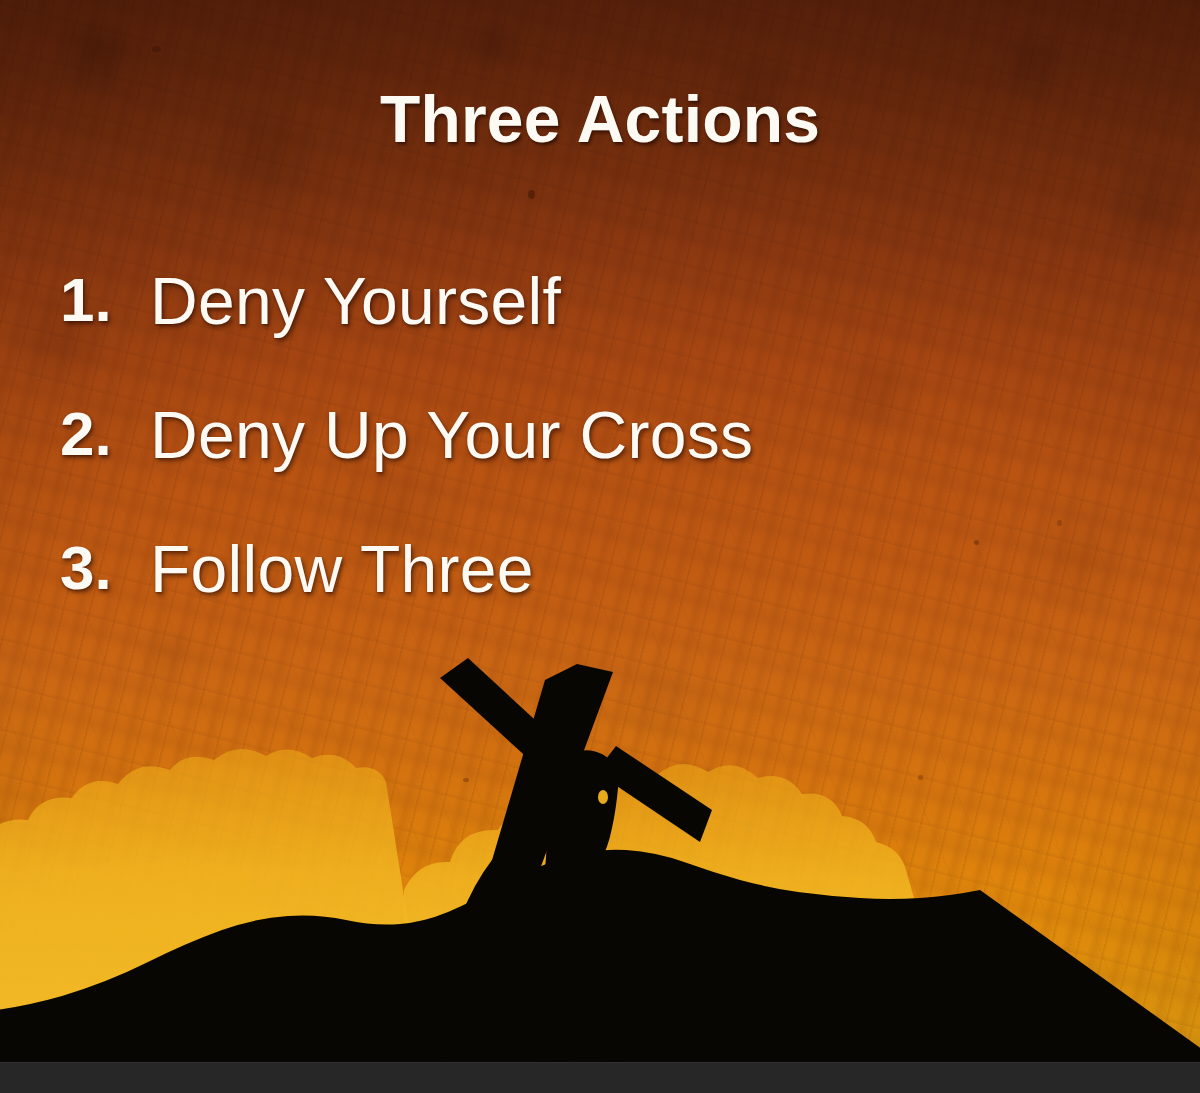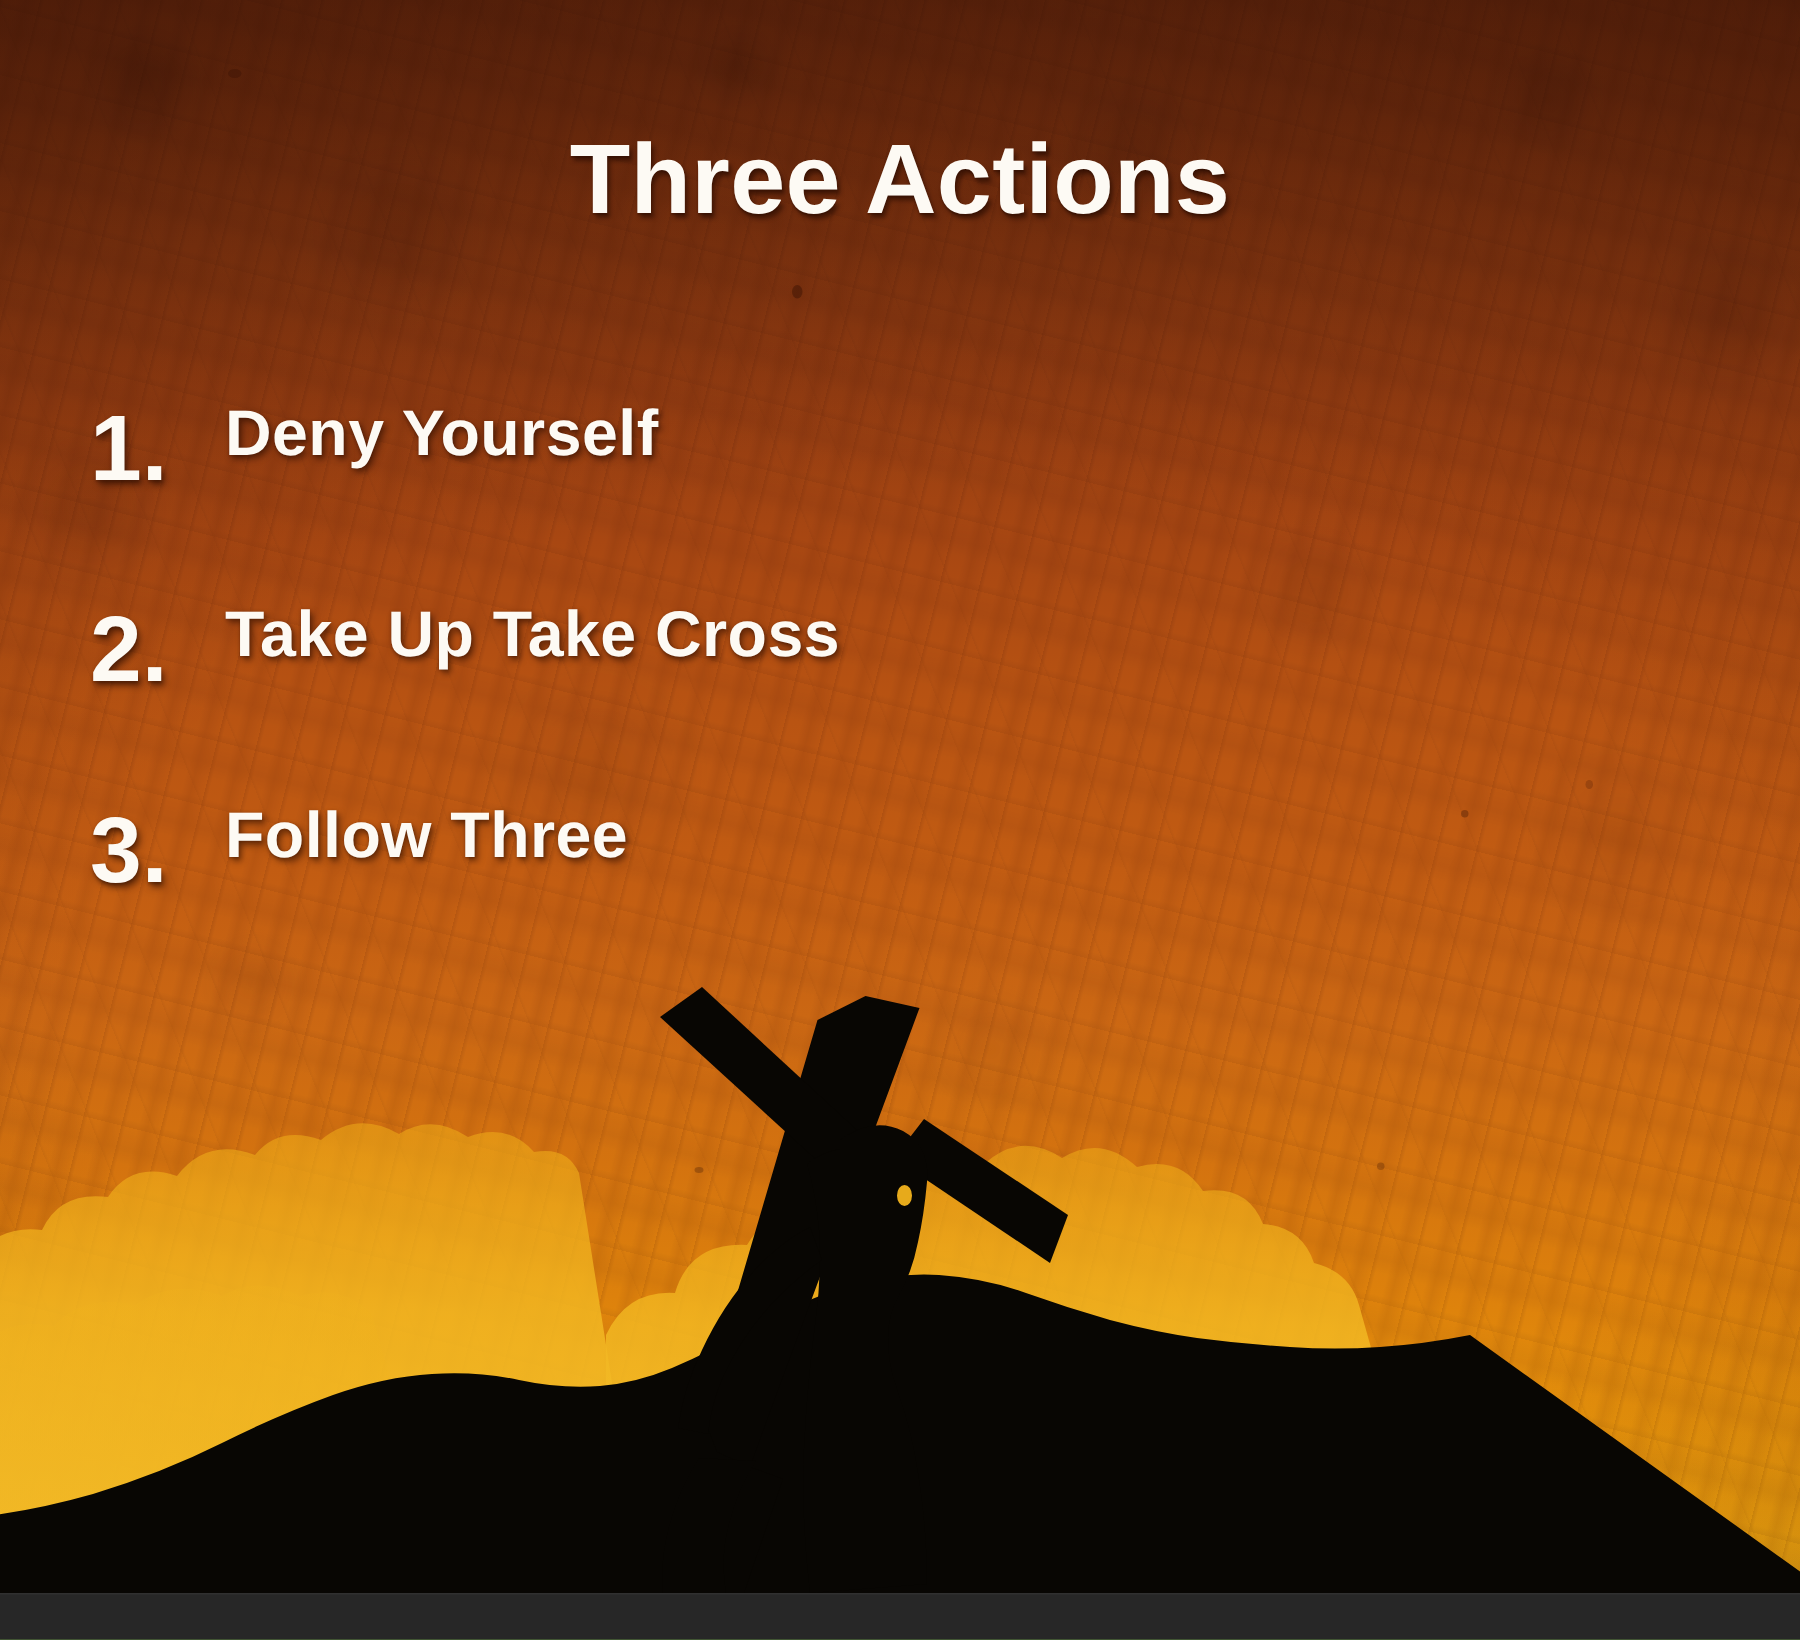--- a/index.html
+++ b/index.html
@@ -10,21 +10,21 @@
   }
   body {
     font-family: "Liberation Sans", "DejaVu Sans", sans-serif;
   }
 
   #slide {
     position: relative;
     width: 1200px;
     height: 1093px;
     overflow: hidden;
-    background: #15803d;
+    background: #7f1d1d;
   }
   .sky-base2 {
     position: absolute;
     inset: 0;
     background: linear-gradient(to bottom,
         #62260c 0%,
         #6d2b0d 7%,
         #7e330f 15%,
         #933c11 24%,
         #a84712 33%,
@@ -170,22 +170,22 @@
   .item-num {
     width: 150px;
     padding-left: 60px;
     box-sizing: border-box;
     font-size: 62px;
     font-weight: 700;
     line-height: 1.02;
     flex: 0 0 auto;
   }
   .item-label {
-    font-size: 43px;
-    font-weight: 700;
+    font-size: 66px;
+    font-weight: 400;
     line-height: 1.0;
     letter-spacing: 0.3px;
     white-space: nowrap;
   }
 </style>
 </head>
 <body>
 
 <div id="slide">
 
@@ -298,21 +298,21 @@
 
     <div class="list">
 
       <div class="list-item">
         <span class="item-num">1.</span>
         <span class="item-label">Deny Yourself</span>
       </div>
 
       <div class="list-item">
         <span class="item-num">2.</span>
-        <span class="item-label">Take Up Take Cross</span>
+        <span class="item-label">Deny Up Your Cross</span>
       </div>
 
       <div class="list-item">
         <span class="item-num">3.</span>
         <span class="item-label">Follow Three</span>
       </div>
 
     </div>
   </div>
 

